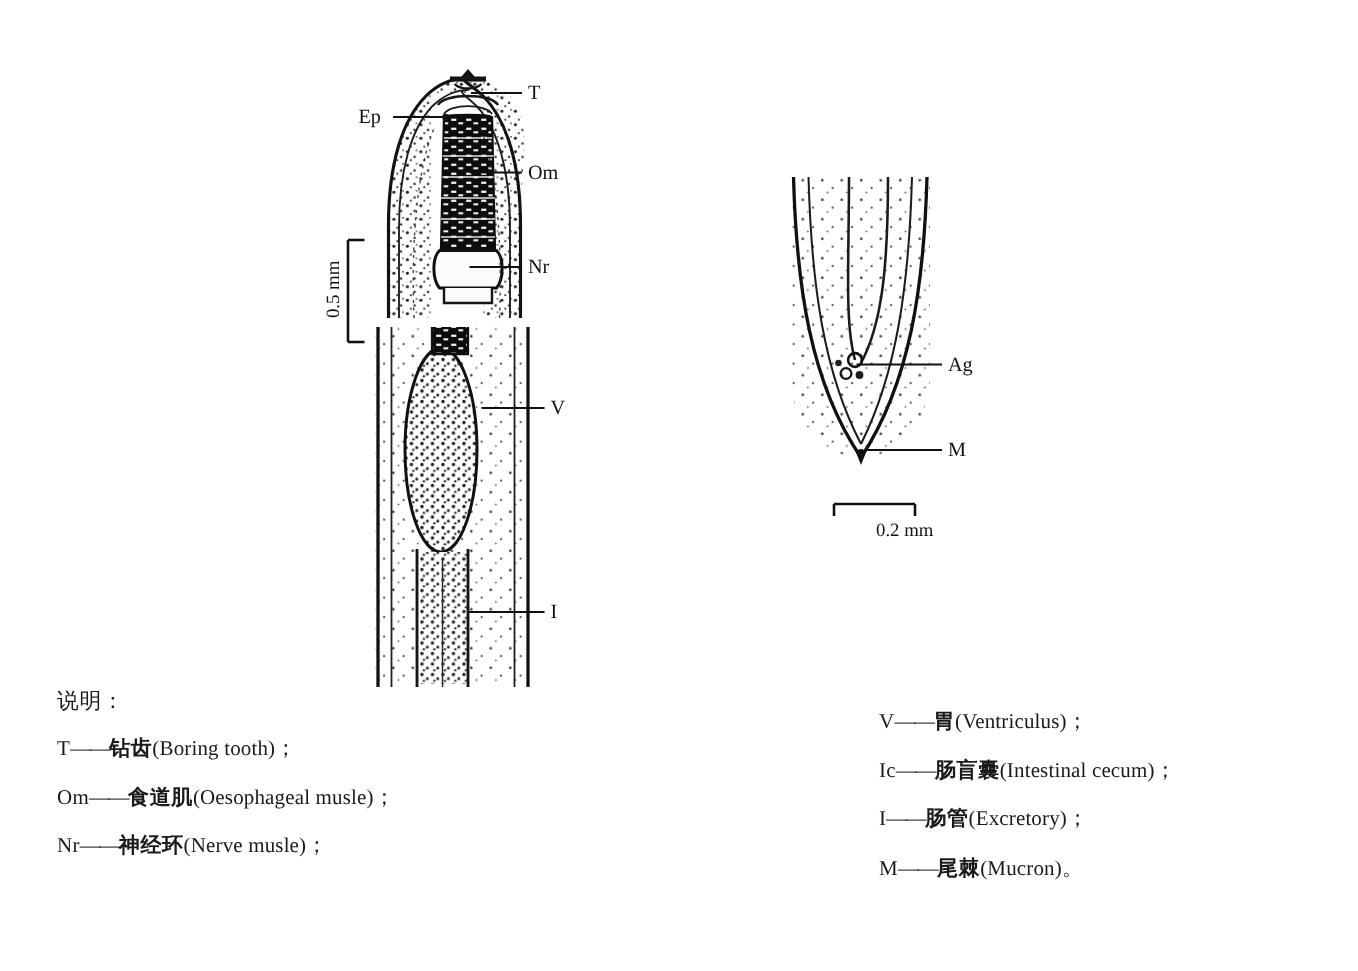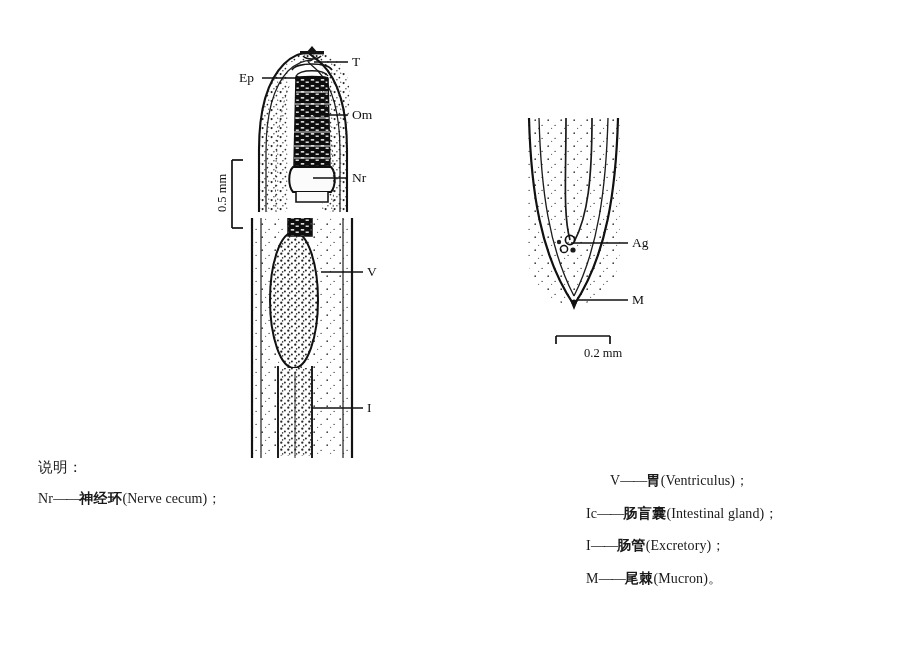--- a/index.html
+++ b/index.html
@@ -31,21 +31,21 @@
   .legend-left{left:38px;}
   .legend-right{left:586px;}
   .legend-head{
     font-size:14.5px;margin:0 0 13px 0;letter-spacing:.5px;
     font-family:"Liberation Serif","DejaVu Serif",serif;
   }
   .legend-item{
     font-size:14px;margin:0 0 14.5px 0;white-space:nowrap;
     font-family:"Liberation Serif","DejaVu Serif",serif;
   }
-  .legend-right .legend-item:first-child{margin-top:0;margin-left:24px;}
+  .legend-right .legend-item:first-child{margin-top:0;}
   .lg-code{letter-spacing:.2px;}
   .lg-dash{letter-spacing:-1px;}
   .lg-cn{font-weight:bold;letter-spacing:.4px;}
   .lg-en{letter-spacing:.1px;}
 </style>
 </head>
 <body>
 
 <div class="figure-area">
 
@@ -220,35 +220,41 @@
 
   <span class="scale-text scale-vert" style="left:215px;top:212px;">0.5 mm</span>
   <span class="scale-text" style="left:556px;top:346px;margin-left:28px;">0.2 mm</span>
 </div>
 
 <div class="legend">
 
   <div class="legend-col legend-left">
     <div class="legend-head">说明：</div>
 
-
-
-
-    <div class="legend-item">
-      <span class="lg-code">Nr</span><span class="lg-dash">——</span><span class="lg-cn">神经环</span><span class="lg-en">(Nerve cecum)</span><span>；</span>
+    <div class="legend-item">
+      <span class="lg-code">T</span><span class="lg-dash">——</span><span class="lg-cn">钻齿</span><span class="lg-en">(Boring tooth)</span><span>；</span>
+    </div>
+
+    <div class="legend-item">
+      <span class="lg-code">Om</span><span class="lg-dash">——</span><span class="lg-cn">食道肌</span><span class="lg-en">(Oesophageal musle)</span><span>；</span>
+    </div>
+
+
+    <div class="legend-item">
+      <span class="lg-code">Nr</span><span class="lg-dash">——</span><span class="lg-cn">神经环</span><span class="lg-en">(Nerve musle)</span><span>；</span>
     </div>
   </div>
 
   <div class="legend-col legend-right" style="top:14px;">
     <div class="legend-item">
       <span class="lg-code">V</span><span class="lg-dash">——</span><span class="lg-cn">胃</span><span class="lg-en">(Ventriculus)</span><span>；</span>
     </div>
 
     <div class="legend-item">
-      <span class="lg-code">Ic</span><span class="lg-dash">——</span><span class="lg-cn">肠盲囊</span><span class="lg-en">(Intestinal gland)</span><span>；</span>
+      <span class="lg-code">Ic</span><span class="lg-dash">——</span><span class="lg-cn">肠盲囊</span><span class="lg-en">(Intestinal cecum)</span><span>；</span>
     </div>
 
     <div class="legend-item">
       <span class="lg-code">I</span><span class="lg-dash">——</span><span class="lg-cn">肠管</span><span class="lg-en">(Excretory)</span><span>；</span>
     </div>
 
 
     <div class="legend-item">
       <span class="lg-code">M</span><span class="lg-dash">——</span><span class="lg-cn">尾棘</span><span class="lg-en">(Mucron)</span><span>。</span>
     </div>

